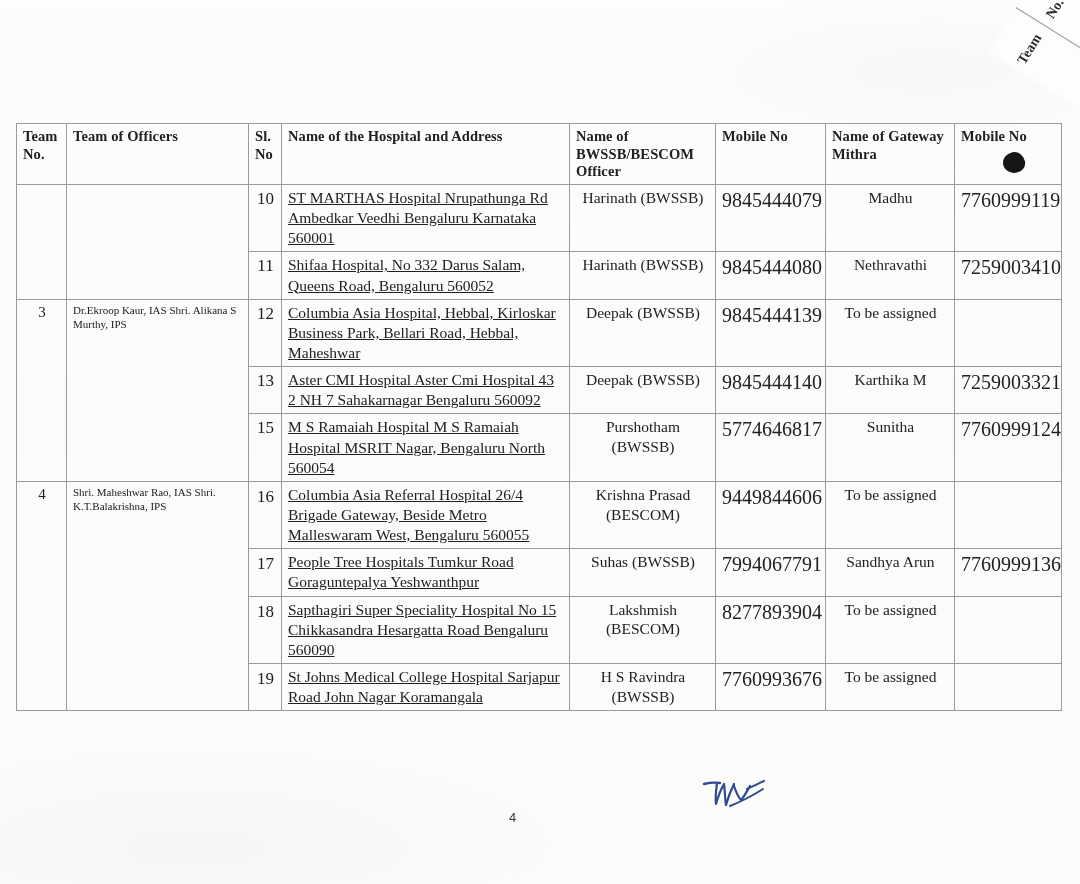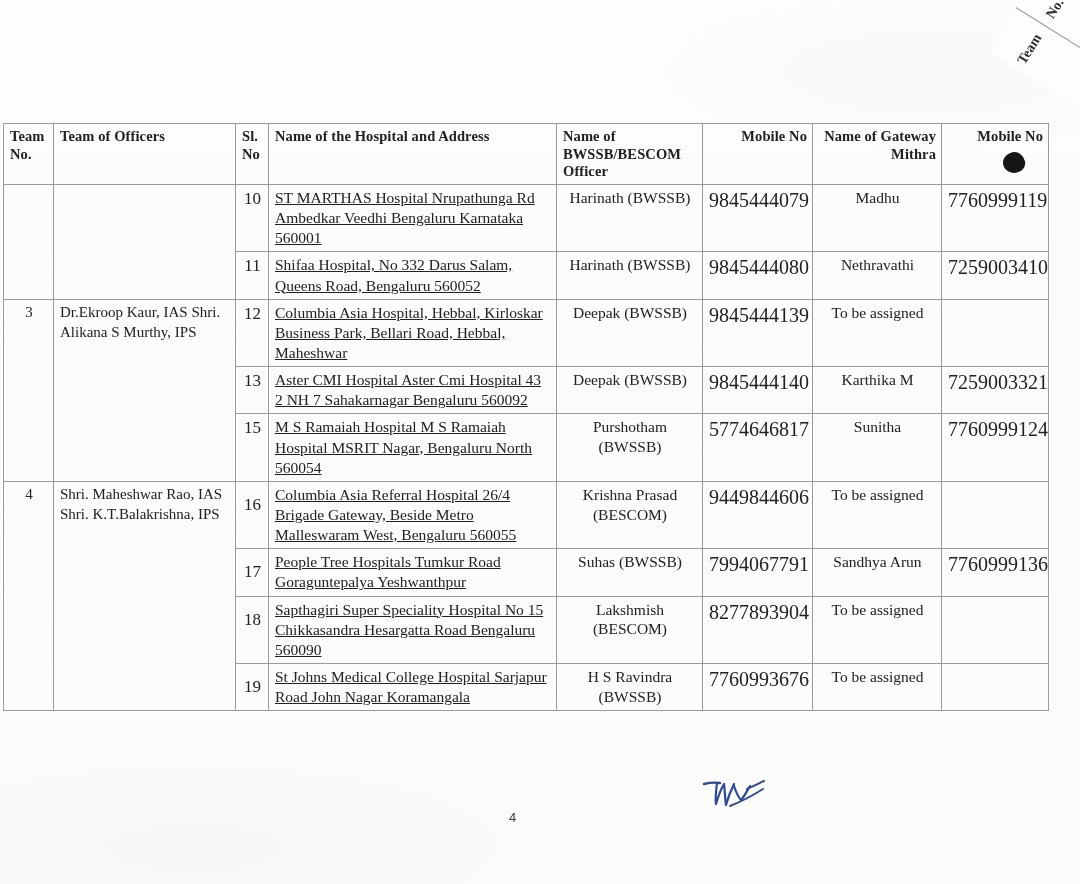--- a/index.html
+++ b/index.html
@@ -29,21 +29,21 @@
     inset: 0;
     pointer-events: none;
     background:
       radial-gradient(ellipse 600px 160px at 18% 96%, rgba(0,0,0,0.022), rgba(0,0,0,0) 70%),
       radial-gradient(ellipse 420px 120px at 86% 8%, rgba(0,0,0,0.018), rgba(0,0,0,0) 70%);
   }
 
   
   .doc-table {
     position: absolute;
-    left: 3px;
+    left: 16px;
     top: 123px;
     width: 1045px;
     border-collapse: collapse;
     table-layout: fixed;
     font-size: 15.5px;
     line-height: 1.24;
   }
   .doc-table td, .doc-table th {
     border: 1px solid #9a9a9a;
     padding: 3px 5px 3px 6px;
@@ -54,21 +54,21 @@
   }
   .doc-table thead th {
     font-weight: bold;
     font-size: 14.5px;
     line-height: 1.22;
     vertical-align: top;
     padding-top: 4px;
     letter-spacing: 0.1px;
   }
   .h-left   { text-align: left; }
-  .h-center { text-align: right; }
+  .h-center { text-align: left; }
 
   
   .col-team   { width: 50px;  }
   .col-off    { width: 182px; }
   .col-sl     { width: 33px;  }
   .col-hosp   { width: 288px; }
   .col-bwofc  { width: 146px; }
   .col-mob1   { width: 110px; }
   .col-aroga  { width: 129px; }
   .col-mob2   { width: 107px; }
@@ -76,30 +76,30 @@
   .cell-team {
     text-align: center;
     vertical-align: middle;
     color: #555;
     font-size: 15px;
   }
   .cell-off {
     vertical-align: middle;
     color: #5b5b5b;
     padding-left: 12px;
-    font-size: 15px;
+    font-size: 11px;
     line-height: 1.32;
   }
   .cell-sl {
     text-align: center;
     vertical-align: middle;
     color: #444;
     font-size: 17px;
   }
-  .cell-sl.top { vertical-align: top; padding-top: 12px; }
+  .cell-sl.top { vertical-align: top; padding-top: 4px; }
   .cell-hosp {
     text-align: left;
     line-height: 1.3;
     font-size: 15.5px;
     text-decoration: underline;
   }
   .cell-ctr {
     text-align: center;
     vertical-align: top;
     line-height: 1.28;

